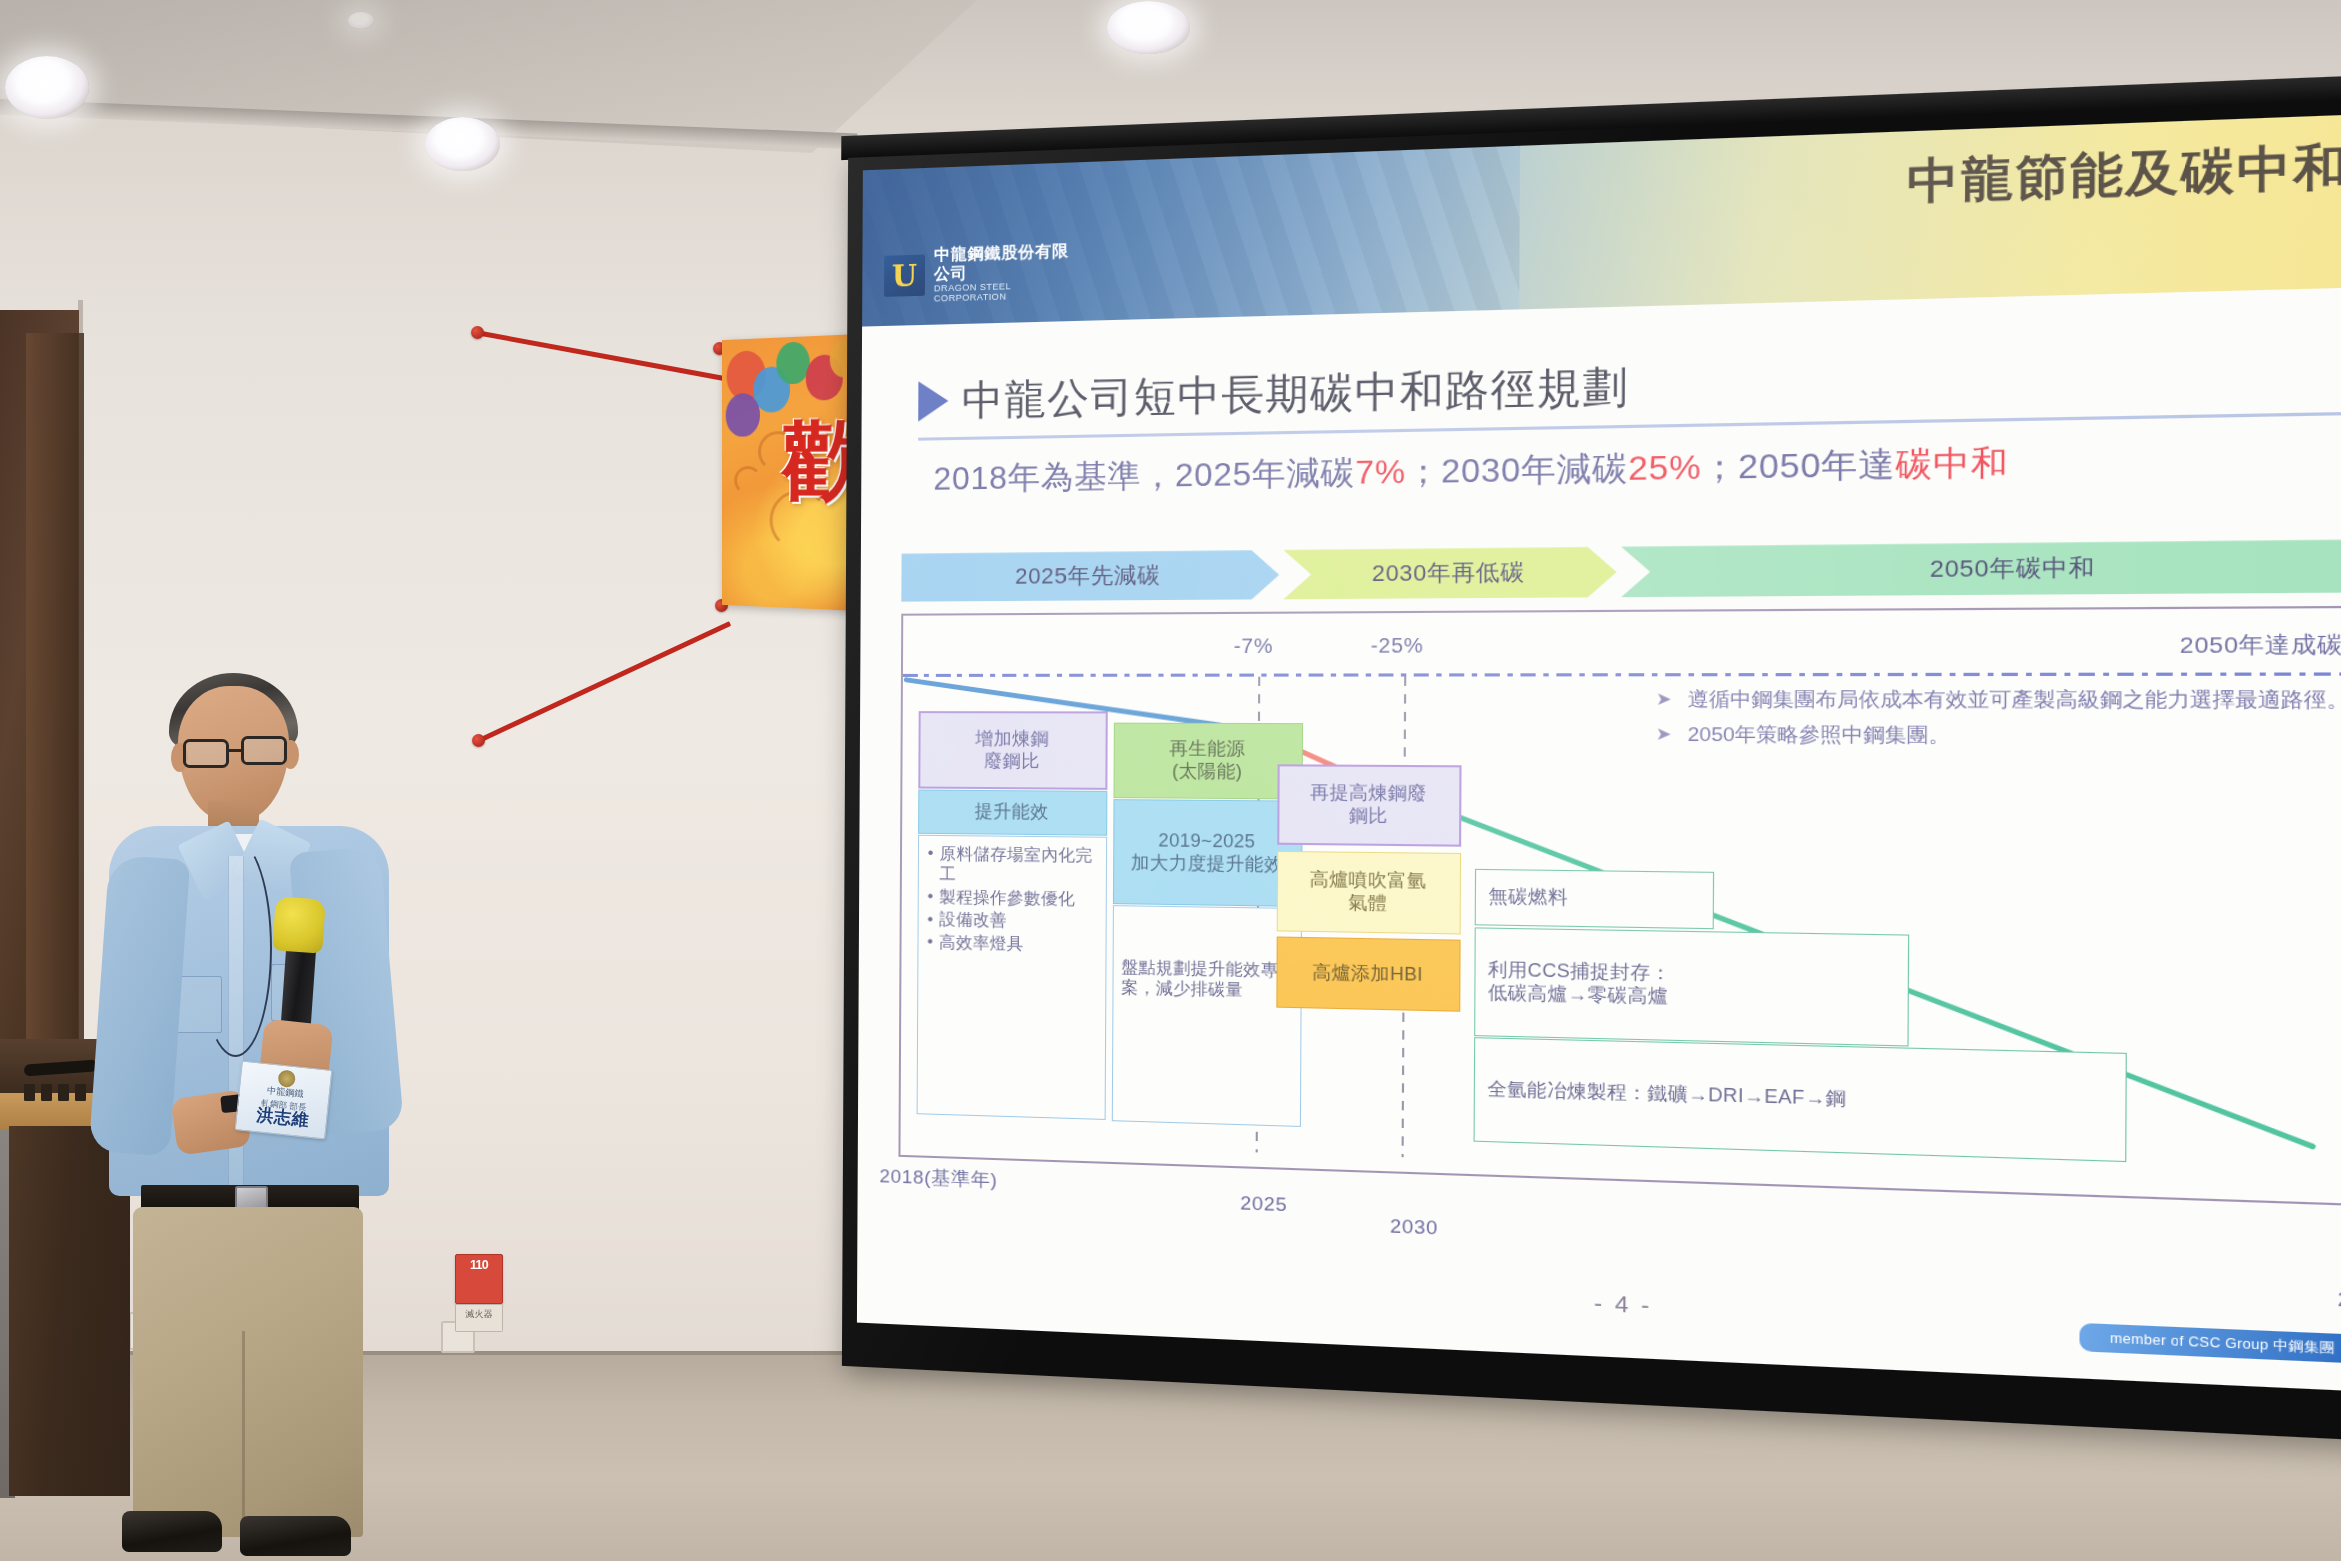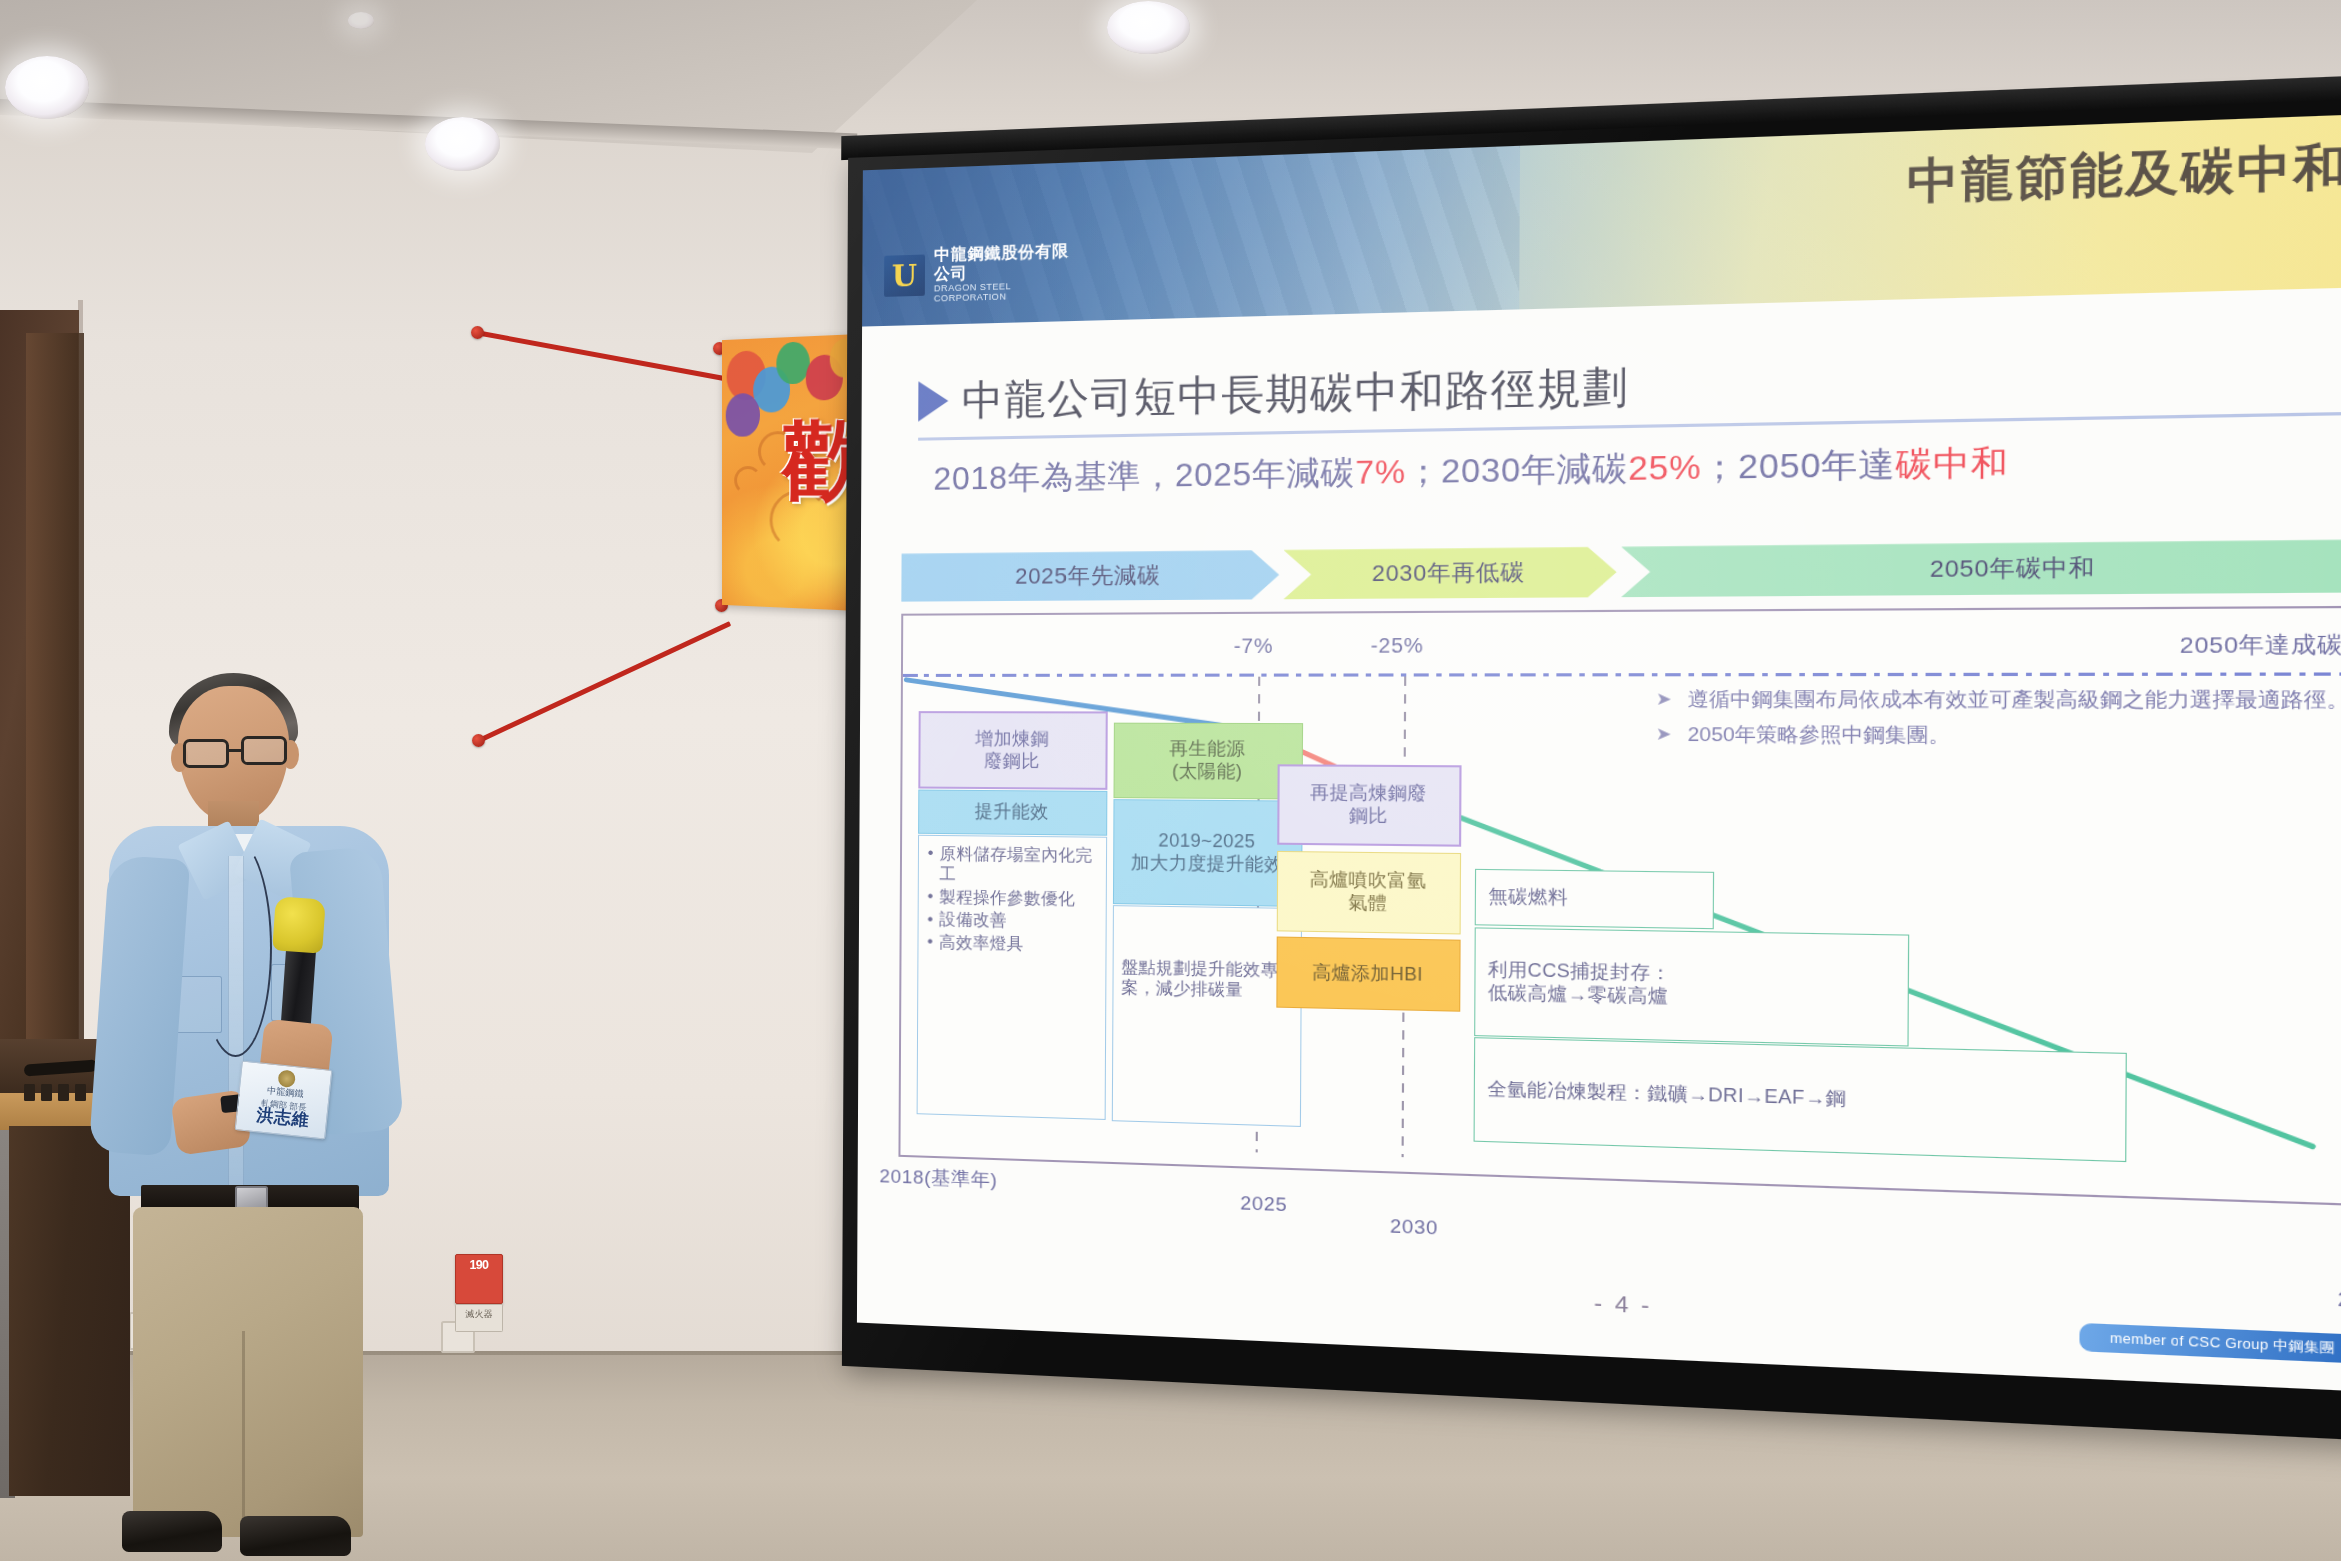--- a/index.html
+++ b/index.html
@@ -437,21 +437,21 @@
 
   <div class="wood-wall"></div>
   <div class="wood-wall2"></div>
   <div class="wall-seam"></div>
 
   <div class="floor"></div>
   <div class="floor-line"></div>
 
   <div class="outlet" id="ot1"></div>
   <div class="outlet" id="ot2"></div>
-  <div class="fire-label">190</div>
+  <div class="fire-label">110</div>
   <div class="fire-sub">滅火器</div>
 
   <div class="cord" style="left:476px; top:330px; width:304px; height:4.6px; transform:rotate(10.5deg);"></div>
   <div class="cord" style="left:479px; top:738px; width:277px; height:4.6px; transform:rotate(-25deg);"></div>
   <div class="cord-pin" style="left:471px; top:326px;"></div>
   <div class="cord-pin" style="left:472px; top:734px;"></div>
   <div class="cord-pin" style="left:713px; top:342px;"></div>
   <div class="cord-pin" style="left:715px; top:599px;"></div>
 
   <div class="banner">

